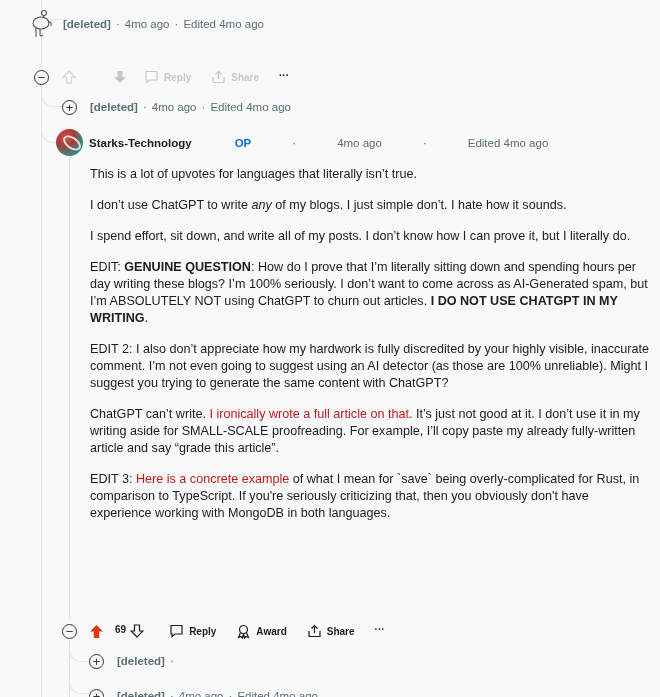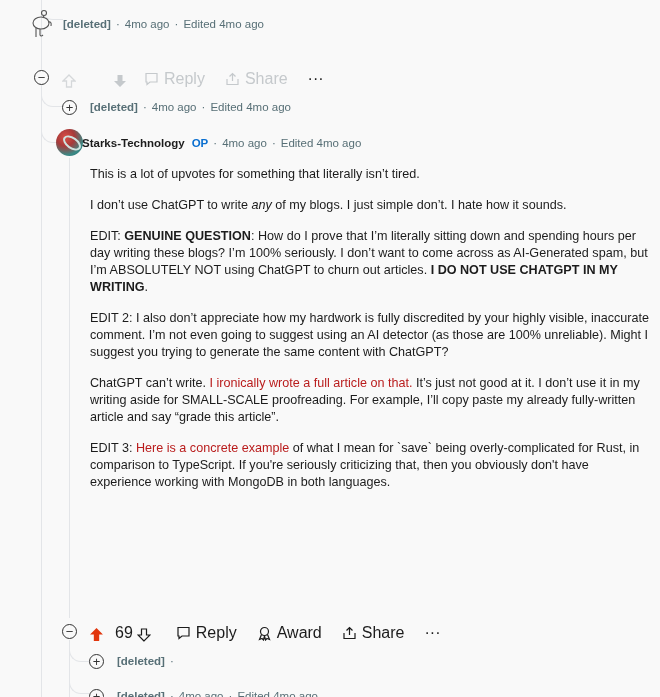--- a/index.html
+++ b/index.html
@@ -23,21 +23,21 @@
     .meta .dot { margin: 0 5px; }
     .toggle {
       position: absolute; width: 15px; height: 15px; border: 1.3px solid #333;
       border-radius: 50%; display: flex; align-items: center; justify-content: center;
       font-size: 13px; line-height: 1; color: #333; background: #f9f9f9;
     }
     .toggle span { display: block; margin-top: -1px; }
     .body { position: absolute; left: 90px; top: 166px; width: 560px; font-size: 12.6px; line-height: 17px; color: #1c1c1c; }
     .body p { margin-bottom: 14px; }
     .body a { color: #b91c1c; text-decoration: none; }
-    .actions { position: absolute; display: flex; align-items: flex-end; font-size: 16px; font-weight: normal; color: #1c1c1c; }
+    .actions { position: absolute; display: flex; align-items: flex-start; font-size: 10px; font-weight: bold; color: #1c1c1c; }
     .actions .act { display: flex; align-items: center; margin-right: 20px; }
     .actions .act svg { margin-right: 5px; }
     .faded { color: #c5c9cc; }
     .avatar {
       position: absolute; left: 56px; top: 129px; width: 27px; height: 27px; border-radius: 50%;
       background: radial-gradient(circle at 35% 30%, #d94f45 0%, #a83a3a 35%, #3a8a86 70%, #2f6f70 100%);
       overflow: hidden;
     }
     .avatar::after {
       content: ""; position: absolute; left: 6px; top: 8px; width: 16px; height: 8px;
@@ -112,32 +112,33 @@
     </div>
   <div class="meta abs" style="left:90px; top:101px;">
     <span class="author">[deleted]</span>
     <span class="dot">·</span>
     <span>4mo ago</span>
     <span class="dot">·</span>
     <span>Edited 4mo ago</span>
   </div>
 
   <div class="avatar"></div>
-  <div class="meta abs" style="left:82px; top:137px;">
+  <div class="meta abs" style="left:89px; top:137px;gap:36px;">
     <span class="author dark">Starks-Technology</span>
     <span class="op">OP</span>
     <span class="dot">·</span>
     <span>4mo ago</span>
     <span class="dot">·</span>
     <span>Edited 4mo ago</span>
   </div>
 
   <div class="body">
-    <p>This is a lot of upvotes for something that literally isn’t tired.</p>
+    <p>This is a lot of upvotes for languages that literally isn’t true.</p>
     <p><span>I don’t use ChatGPT to write </span><em>any</em><span> of my blogs. I just simple don’t. I hate how it sounds.</span></p>
+    <p>I spend effort, sit down, and write all of my posts. I don’t know how I can prove it, but I literally do.</p>
     <p><span>EDIT: </span><b>GENUINE QUESTION</b><span>: How do I prove that I’m literally sitting down and spending hours per day writing these blogs? I’m 100% seriously. I don’t want to come across as AI-Generated spam, but I’m ABSOLUTELY NOT using ChatGPT to churn out articles. </span><b>I DO NOT USE CHATGPT IN MY WRITING</b><span>.</span></p>
     <p>EDIT 2: I also don’t appreciate how my hardwork is fully discredited by your highly visible, inaccurate comment. I’m not even going to suggest using an AI detector (as those are 100% unreliable). Might I suggest you trying to generate the same content with ChatGPT?</p>
     <p><span>ChatGPT can’t write. </span><a>I ironically wrote a full article on that.</a><span> It’s just not good at it. I don’t use it in my writing aside for SMALL-SCALE proofreading. For example, I’ll copy paste my already fully-written article and say “grade this article”.</span></p>
     <p><span>EDIT 3: </span><a>Here is a concrete example</a><span> of what I mean for `save` being overly-complicated for Rust, in comparison to TypeScript. If you're seriously criticizing that, then you obviously don't have experience working with MongoDB in both languages.</span></p>
   </div>
 
   <div class="toggle" style="left:62px; top:624px;">
       <span>−</span>
     </div>
   <div class="actions" style="left:89px; top:624px;">

